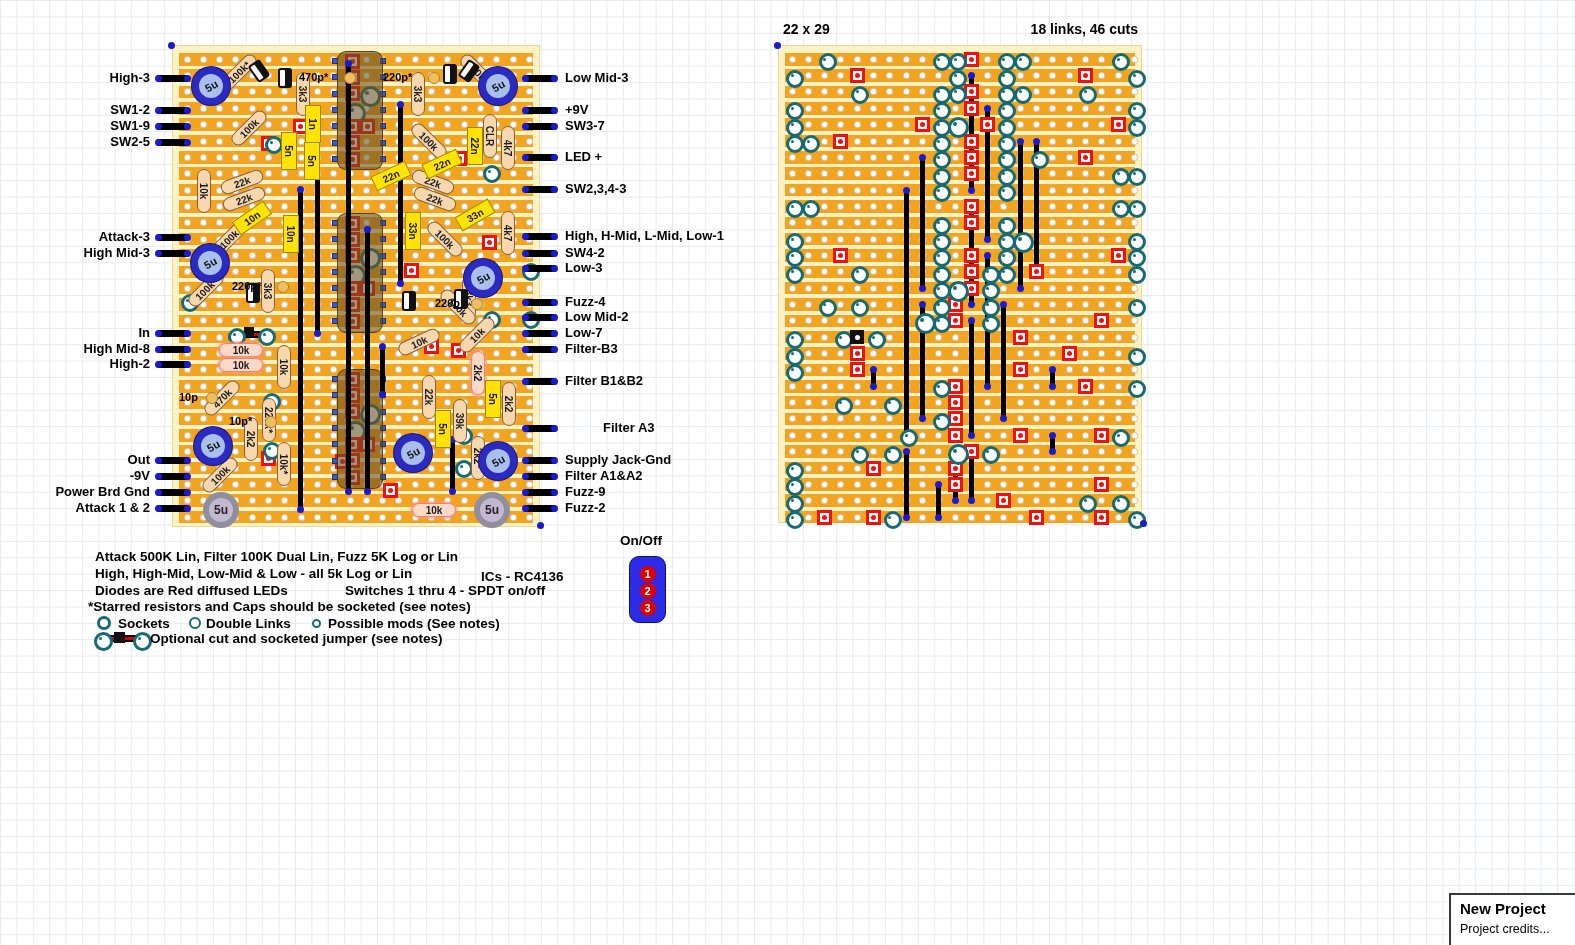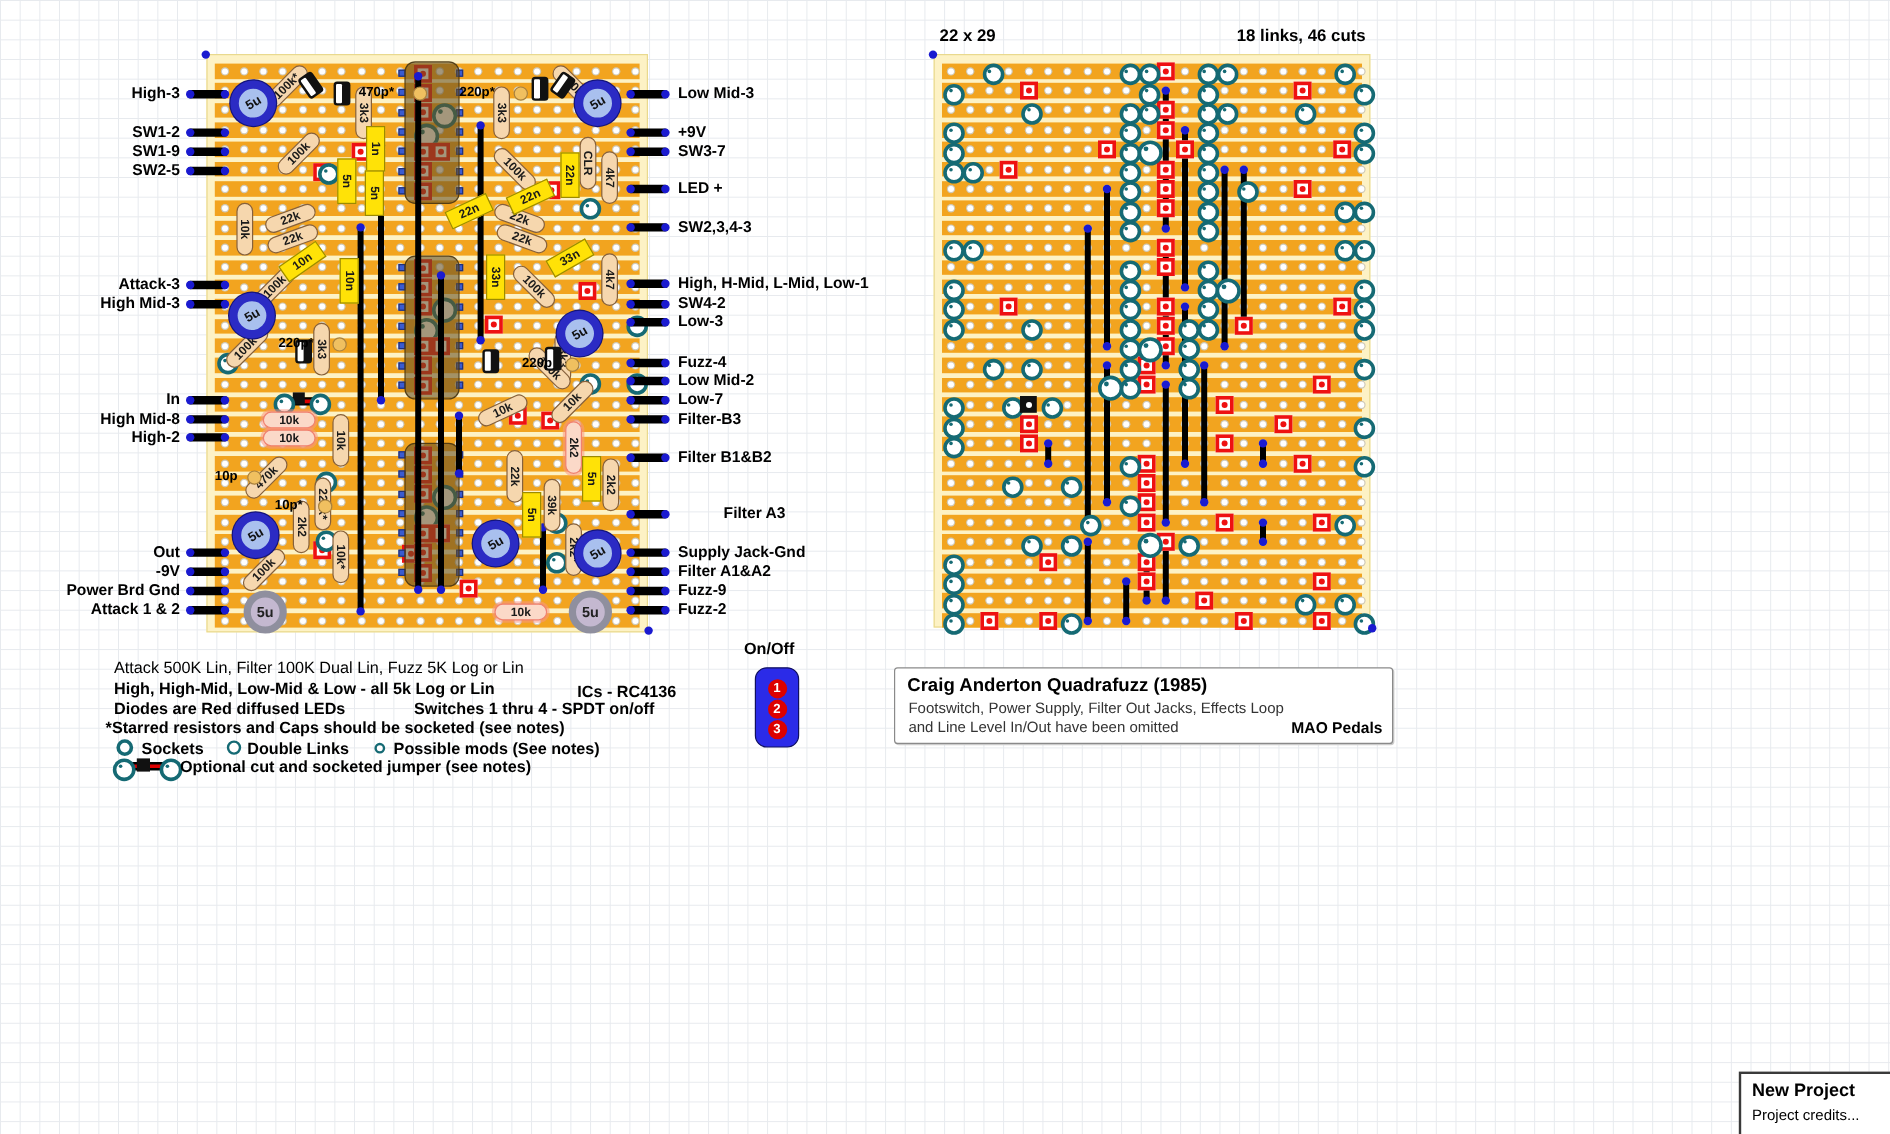--- a/index.html
+++ b/index.html
@@ -2179,21 +2179,21 @@
         <i style="width: 4px; height: 4px; left: 2px; top: 2px;"></i>
       </div>
       <div class="socket" style="left: 168.5px; top: 398.15px; width: 15px; height: 15px; border-width: 3.5px;">
         <i style="width: 4px; height: 4px; left: 2px; top: 2px;"></i>
       </div>
       <div class="blacksq" style="left: 71.2px; top: 284.2px;">
         <i></i>
       </div>
     </div>
 
-  <div class="txt" style="left:95px;top:549px;font-weight:normal;font-size:13.5px;">Attack 500K Lin, Filter 100K Dual Lin, Fuzz 5K Log or Lin</div>
+  <div class="txt" style="left:95px;top:549px;font-weight:bold;font-size:13.5px;">Attack 500K Lin, Filter 100K Dual Lin, Fuzz 5K Log or Lin</div>
   <div class="txt" style="left:95px;top:566px;font-weight:bold;font-size:13.5px;">High, High-Mid, Low-Mid &amp; Low - all 5k Log or Lin</div>
   <div class="txt" style="left:481px;top:569px;font-weight:bold;font-size:13.5px;">ICs - RC4136</div>
   <div class="txt" style="left:95px;top:583px;font-weight:bold;font-size:13.5px;">Diodes are Red diffused LEDs</div>
   <div class="txt" style="left:345px;top:583px;font-weight:bold;font-size:13.5px;">Switches 1 thru 4 - SPDT on/off</div>
   <div class="txt" style="left:88px;top:599px;font-weight:bold;font-size:13.5px;">*Starred resistors and Caps should be socketed (see notes)</div>
 
   <span class="legend-ring" style="position:absolute;left:97px;top:616px;width:14px;height:14px;"></span>
   <div class="txt" style="left:118px;top:616px;font-weight:bold;font-size:13.5px;">Sockets</div>
   <span class="legend-ring" style="position:absolute;left:189px;top:617px;width:12px;height:12px;border-width:2.5px;"></span>
   <div class="txt" style="left:206px;top:616px;font-weight:bold;font-size:13.5px;">Double Links</div>
@@ -2212,26 +2212,20 @@
     </span>
   <div class="txt" style="left:150px;top:631px;font-weight:bold;font-size:13.5px;">Optional cut and socketed jumper (see notes)</div>
 
   <div class="txt" style="left:620px;top:533px;font-weight:bold;font-size:13.5px;">On/Off</div>
   <div class="switch" id="onoff-switch" style="left:629px;top:556px;width:35px;height:65px;">
       <div class="sdot" style="top: 9px;">1</div>
       <div class="sdot" style="top: 26px;">2</div>
       <div class="sdot" style="top: 43px;">3</div>
     </div>
 
-  <div class="infobox" style="left:745px;top:556px;width:414px;height:62px;">
-    <div class="txt" style="left:10px;top:6px;font-weight:bold;font-size:15.5px;">Craig Anderton Quadrafuzz (1985)</div>
-    <div class="txt" style="left:11px;top:26px;font-size:12.5px;color:#333;">Footswitch, Power Supply, Filter Out Jacks, Effects Loop</div>
-    <div class="txt" style="left:11px;top:42px;font-size:12.5px;color:#333;">and Line Level In/Out have been omitted</div>
-    <div class="txt" style="right:8px;top:42px;font-weight:bold;font-size:13px;">MAO Pedals</div>
-  </div>
 
   <div class="projbox" style="left:1449px;top:893px;width:126px;height:52px;">
     <div class="txt" style="left:9px;top:5px;font-weight:bold;font-size:15px;">New Project</div>
     <div class="txt" style="left:9px;top:27px;font-size:12.5px;">Project credits...</div>
   </div>
 
 <div class="pinbar" style="left: 156px; top: 74.5px; width: 34px;"></div>
     <div class="dotb" style="left: 155px; top: 74.5px;"></div>
     <div class="dotb" style="left: 184px; top: 74.5px;"></div>
     <div class="pinlab" style="left: 18px; top: 70px; width: 132px; text-align: right;">High-3</div>

